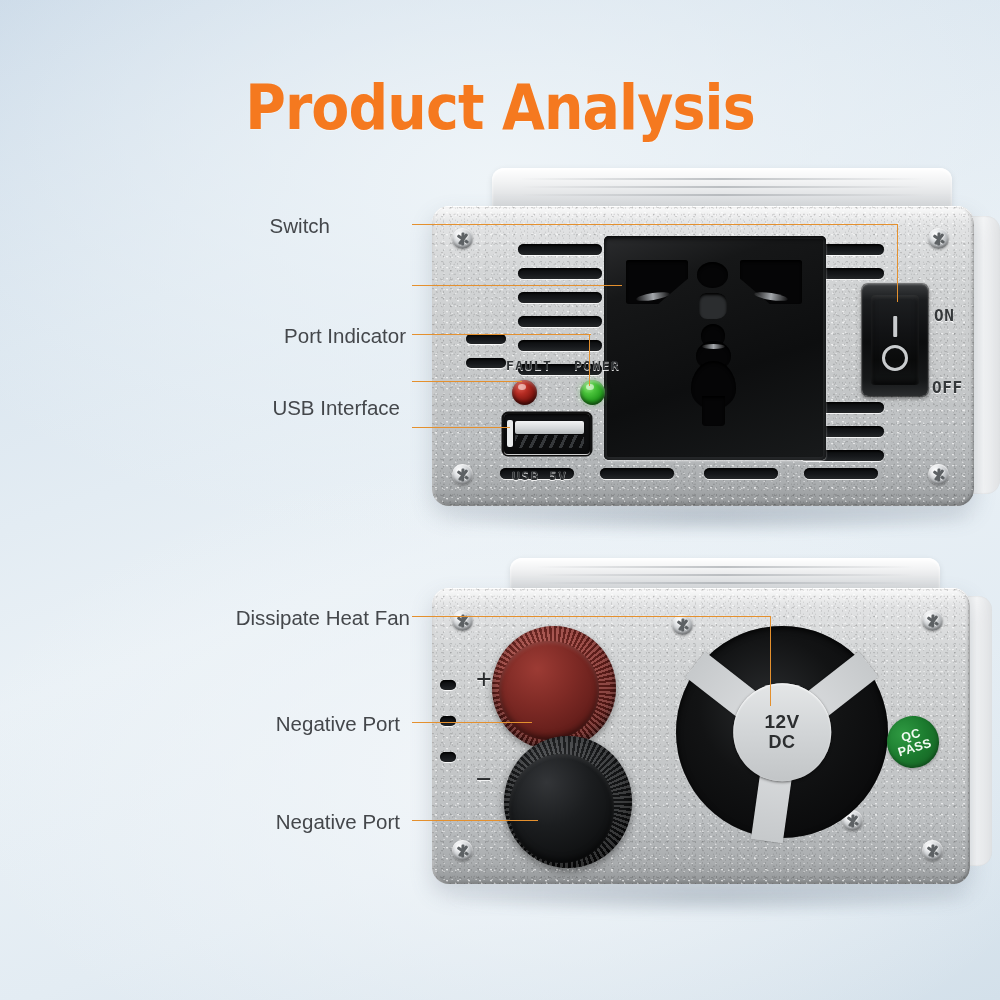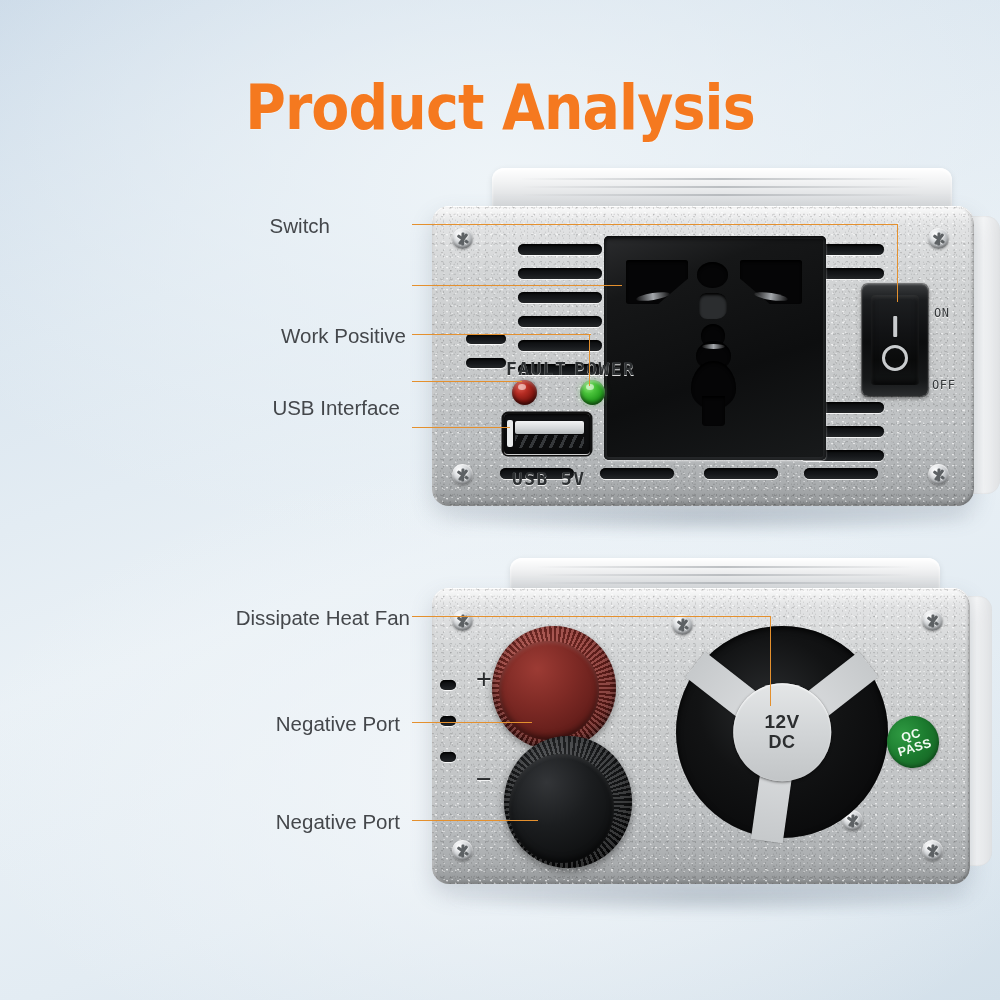--- a/index.html
+++ b/index.html
@@ -110,21 +110,21 @@
     position:absolute;width:25px;height:25px;border-radius:50%;
   }
   .led.fault{background:radial-gradient(circle at 34% 28%, #e05a4e 0%, #b32b22 30%, #7e1610 62%, #4c0b08 100%);
     box-shadow:inset 0 -2px 4px rgba(0,0,0,.65),inset 0 2px 3px rgba(255,255,255,.3),0 0 4px rgba(0,0,0,.35);}
   .led.power{background:radial-gradient(circle at 34% 28%, #8ee87a 0%, #49c23a 28%, #239b1d 62%, #0e5d0c 100%);
     box-shadow:inset 0 -2px 4px rgba(0,0,0,.55),inset 0 2px 3px rgba(255,255,255,.45),0 0 6px rgba(60,190,50,.35);}
   .led::after{content:"";position:absolute;left:24%;top:16%;width:30%;height:24%;border-radius:50%;background:rgba(255,255,255,.55);filter:blur(.6px);}
 
   .ptxt{
     position:absolute;font-family:"DejaVu Sans Mono","Liberation Mono",monospace;
-    font-size:18px;font-weight:700;color:#2e3133;letter-spacing:1.4px;white-space:nowrap;
+    font-size:13px;font-weight:700;color:#2e3133;letter-spacing:1.4px;white-space:nowrap;
     text-shadow:0 1px 0 rgba(255,255,255,.85);
   }
 
   .usb{
     position:absolute;border-radius:4px;
     background:linear-gradient(180deg,#111214 0%,#0a0b0c 100%);
     box-shadow:inset 0 1px 3px rgba(0,0,0,.95),0 1px 0 rgba(255,255,255,.8),0 0 0 2.5px #111 ;
     overflow:hidden;
   }
   .usb .tongue{position:absolute;left:13%;right:7%;top:17%;height:32%;border-radius:2px;
@@ -139,21 +139,21 @@
     box-shadow:inset 0 1px 2px rgba(255,255,255,.2),0 2px 5px rgba(0,0,0,.55),0 0 0 1px rgba(0,0,0,.4);
     display:flex;align-items:center;justify-content:center;
   }
   .rocker .rk{
     position:absolute;left:13%;right:13%;top:10%;bottom:10%;border-radius:4px;
     background:linear-gradient(180deg,#1e2022 0%,#121315 40%,#0a0b0b 72%,#141617 100%);
     box-shadow:inset 0 2px 4px rgba(255,255,255,.12),inset 0 -3px 6px rgba(0,0,0,.8);
   }
   .rocker .sym-i{position:absolute;left:50%;top:23%;width:3.6px;height:21px;background:#c9ccce;border-radius:1px;transform:translateX(-50%);box-shadow:0 0 2px rgba(0,0,0,.6);}
   .rocker .sym-o{position:absolute;left:50%;top:56%;width:20px;height:20px;border:3.4px solid #c9ccce;border-radius:50%;transform:translateX(-50%);box-shadow:0 0 2px rgba(0,0,0,.6);}
-  .edge-txt{position:absolute;font-family:"DejaVu Sans Mono","Liberation Mono",monospace;font-size:12px;font-weight:400;color:#35383a;letter-spacing:.6px;text-shadow:0 1px 0 rgba(255,255,255,.8);}
+  .edge-txt{position:absolute;font-family:"DejaVu Sans Mono","Liberation Mono",monospace;font-size:16px;font-weight:700;color:#35383a;letter-spacing:.6px;text-shadow:0 1px 0 rgba(255,255,255,.8);}
 
   
   .sidewall{
     position:absolute;border-radius:0 14px 14px 0;
     background:linear-gradient(90deg,#cfd2d4 0%,#e8eaeb 34%,#f6f7f8 62%,#dfe1e3 100%);
     box-shadow:inset 1px 0 2px rgba(0,0,0,.14);
   }
 
   
   .fan{
@@ -318,21 +318,21 @@
       <div class="edge-txt" style="left:500px;top:172px;">OFF</div>
     </div>
   </div>
 
   <div class="lbl" style="right:670px;top:214px;">Switch</div>
   <div class="lead h" style="left:412px;top:224px;width:486px;"></div>
   <div class="lead v" style="left:897px;top:224px;height:78px;"></div>
 
   <div class="lead h" style="left:412px;top:285px;width:210px;"></div>
 
-  <div class="lbl" style="right:594px;top:324px;">Work Positive</div>
+  <div class="lbl" style="right:594px;top:324px;">Port Indicator</div>
   <div class="lead h" style="left:412px;top:334px;width:179px;"></div>
   <div class="lead v" style="left:589px;top:334px;height:52px;"></div>
 
   <div class="lead h" style="left:412px;top:381px;width:110px;"></div>
 
   <div class="lbl" style="right:600px;top:396px;">USB Interface</div>
   <div class="lead h" style="left:412px;top:427px;width:98px;"></div>
 
   <div class="shadow" style="left:450px;top:880px;width:520px;height:34px;"></div>
 

